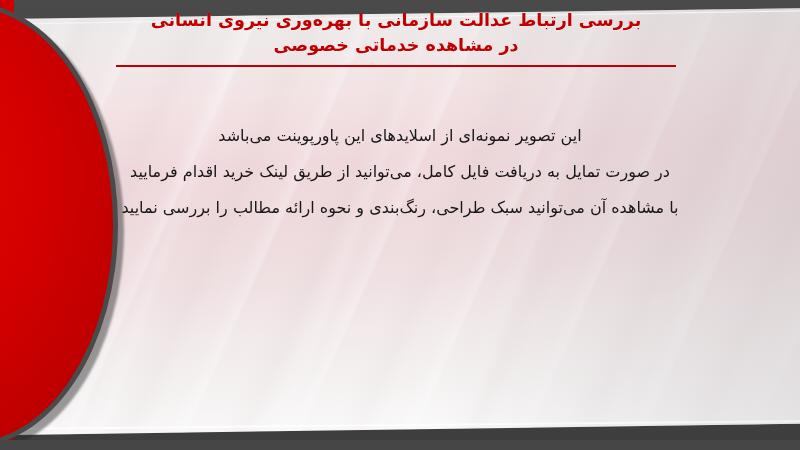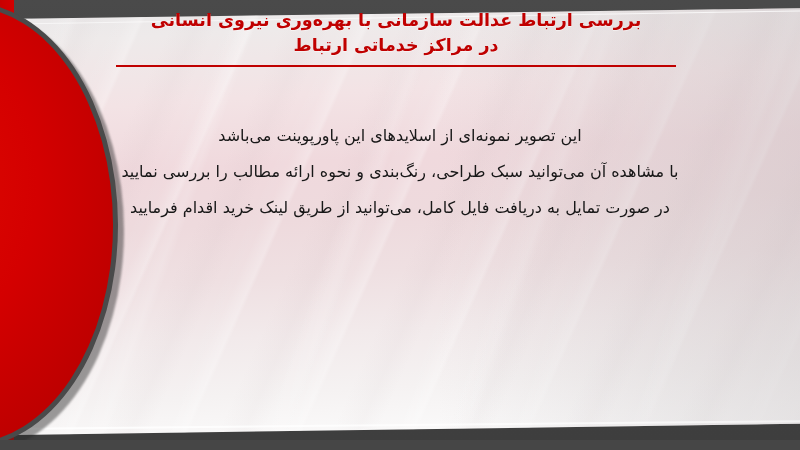--- a/index.html
+++ b/index.html
@@ -212,23 +212,23 @@
   <div class="top-edge"></div>
   <div class="bottom-edge"></div>
 
   <div class="ellipse-wrap">
     <div class="ellipse-shadow"></div>
     <div class="ellipse"></div>
   </div>
 
   <div class="title-block">
     <div class="title-line">بررسی ارتباط عدالت سازمانی با بهره‌وری نیروی انسانی</div>
-    <div class="title-line">در مراکز خدماتی ارتباط</div>
+    <div class="title-line">در مشاهده خدماتی خصوصی</div>
     <div class="title-rule"></div>
   </div>
 
   <div class="body-block">
     <div class="body-line">این تصویر نمونه‌ای از اسلایدهای این پاورپوینت می‌باشد</div>
+    <div class="body-line">در صورت تمایل به دریافت فایل کامل، می‌توانید از طریق لینک خرید اقدام فرمایید</div>
     <div class="body-line">با مشاهده آن می‌توانید سبک طراحی، رنگ‌بندی و نحوه ارائه مطالب را بررسی نمایید</div>
-    <div class="body-line">در صورت تمایل به دریافت فایل کامل، می‌توانید از طریق لینک خرید اقدام فرمایید</div>
   </div>
 
 </div>
 
 </body></html>

